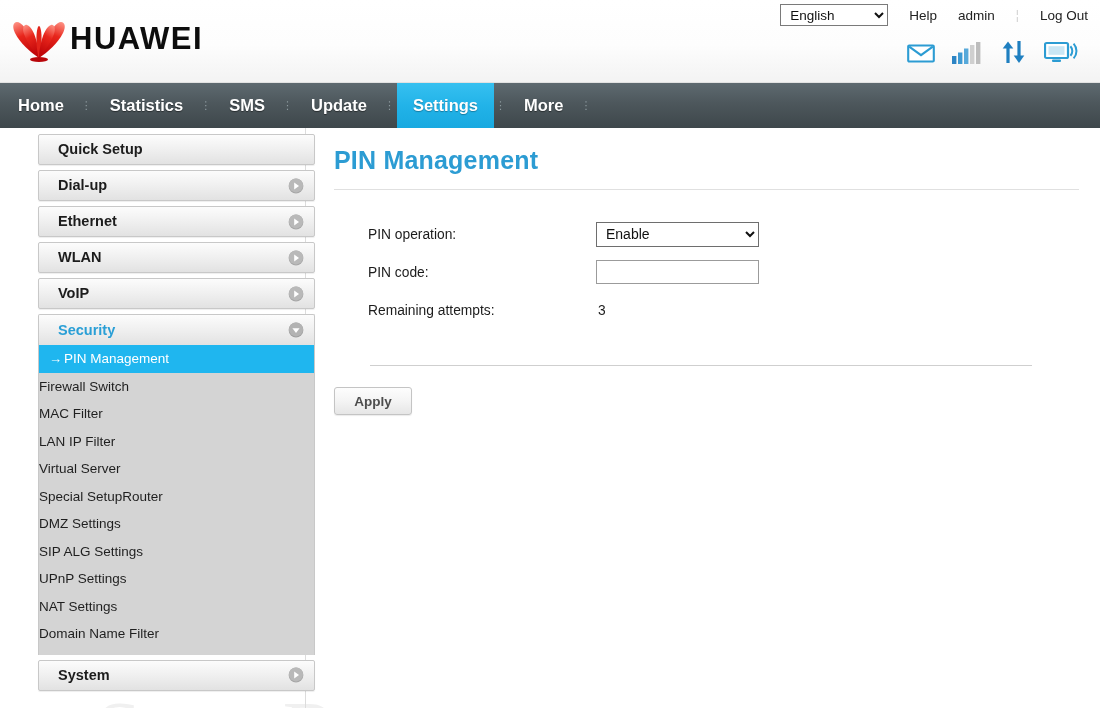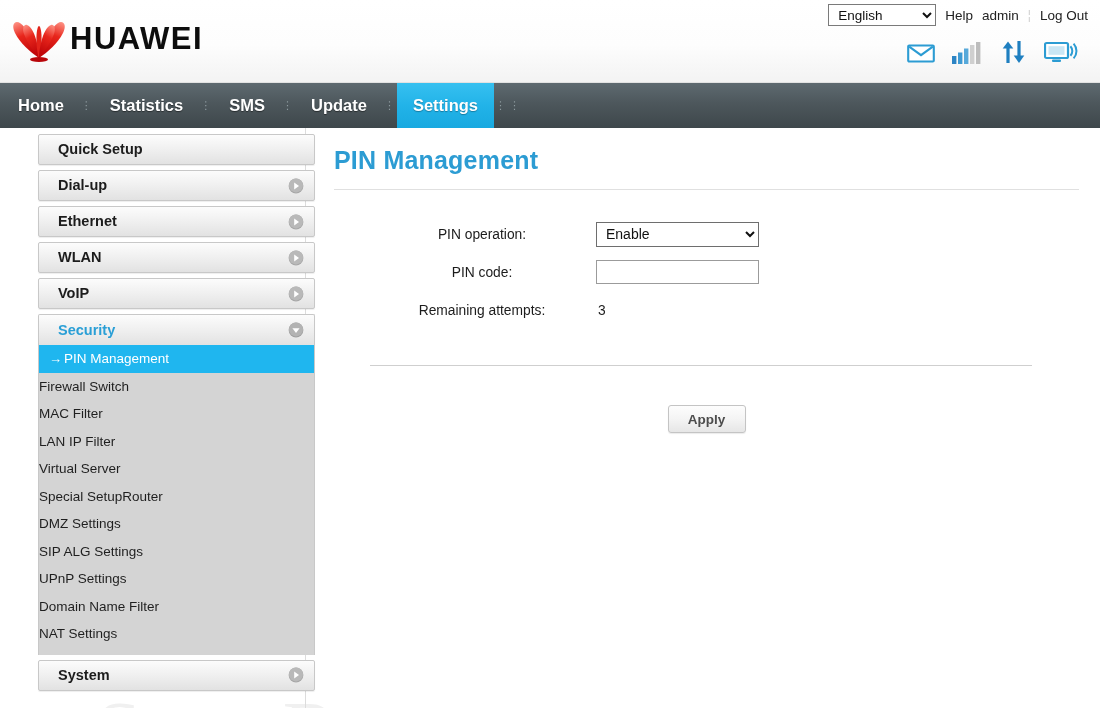--- a/index.html
+++ b/index.html
@@ -25,21 +25,21 @@
     display: flex; align-items: center; gap: 0;
   }
   .logo-mark { width: 62px; height: 46px; display: block; }
   .logo-text {
     font-size: 31px; font-weight: bold; letter-spacing: 1.5px;
     color: #0d0d0d; font-family: "Liberation Sans", sans-serif;
   }
 
   .header-top-right {
     position: absolute; right: 12px; top: 4px;
-    display: flex; align-items: center; gap: 9px;
+    display: flex; align-items: center; gap: 21px;
     font-size: 13.5px; color: #222; padding-left: 34px;
   }
   .lang-select {
     font-family: "Liberation Sans", sans-serif;
     font-size: 13.5px;
     width: 108px; height: 22px;
     padding: 1px 2px 1px 5px;
     border: 1px solid #7a7a7a;
     background: #ffffff;
     color: #111;
@@ -169,21 +169,20 @@
   }
   .form-row {
     display: flex; align-items: center;
     margin-bottom: 12px;
     min-height: 26px;
   }
   .form-label {
     width: 228px;
     font-size: 13.8px;
     color: #1c1c1c;
-    text-align: center;
   }
   .form-select {
     width: 163px; height: 25px;
     font-family: "Liberation Sans", sans-serif;
     font-size: 14px;
     padding: 1px 2px 1px 5px;
     border: 1px solid #6e6e6e;
     background: #ffffff;
     color: #111;
     border-radius: 0;
@@ -199,22 +198,22 @@
   }
   .form-static {
     font-size: 13.8px; color: #1c1c1c; padding-left: 2px;
   }
   .bottom-rule {
     height: 1px; background: #cfcfcf;
     width: 662px; margin: 42px 0 0 36px;
   }
   .apply-wrap {
     width: 745px;
-    display: flex; justify-content: center;
-    margin-top: 39px;
+    display: flex; justify-content: flex-start;
+    margin-top: 21px;
   }
   .apply-btn {
     width: 78px; height: 28px;
     font-family: "Liberation Sans", sans-serif;
     font-size: 13.5px; font-weight: bold;
     color: #4d4d4d;
     background: linear-gradient(to bottom, #fdfdfd 0%, #f4f4f4 50%, #e6e6e6 100%);
     border: 1px solid #c4c4c4;
     border-radius: 3px;
     box-shadow: 0 1px 1px rgba(0,0,0,.08);
@@ -307,20 +306,21 @@
     <div class="nav-item">Home</div>
     <div class="nav-sep">⋮</div>
     <div class="nav-item">Statistics</div>
     <div class="nav-sep">⋮</div>
     <div class="nav-item">SMS</div>
     <div class="nav-sep">⋮</div>
     <div class="nav-item">Update</div>
     <div class="nav-sep">⋮</div>
     <div class="nav-item active">Settings</div>
     <div class="nav-sep">⋮</div>
+    <div class="nav-item">More</div>
     <div class="nav-sep">⋮</div>
   </div>
 
   <div class="body-area">
 
     <div class="watermark">SetupRouter.com</div>
     <div class="v-divider"></div>
 
     <div class="sidebar">
 
@@ -406,24 +406,24 @@
         <div class="sub-item">
           <span>DMZ Settings</span>
         </div>
         <div class="sub-item">
           <span>SIP ALG Settings</span>
         </div>
         <div class="sub-item">
           <span>UPnP Settings</span>
         </div>
         <div class="sub-item">
+          <span>NAT Settings</span>
+        </div>
+        <div class="sub-item">
           <span>Domain Name Filter</span>
-        </div>
-        <div class="sub-item">
-          <span>NAT Settings</span>
         </div>
       </div>
 
       <div class="menu-top">
         <span class="m-label">System</span>
         <span>
           <svg class="arrow-circ" viewBox="0 0 16 16" xmlns="http://www.w3.org/2000/svg">
             <circle cx="8" cy="8" r="7.4" fill="#a8a8a8"></circle>
             <circle cx="8" cy="7.4" r="7" fill="#b9b9b9"></circle>
             <path d="M6.2 4.4 L11 8 L6.2 11.6 Z" fill="#ffffff"></path>

